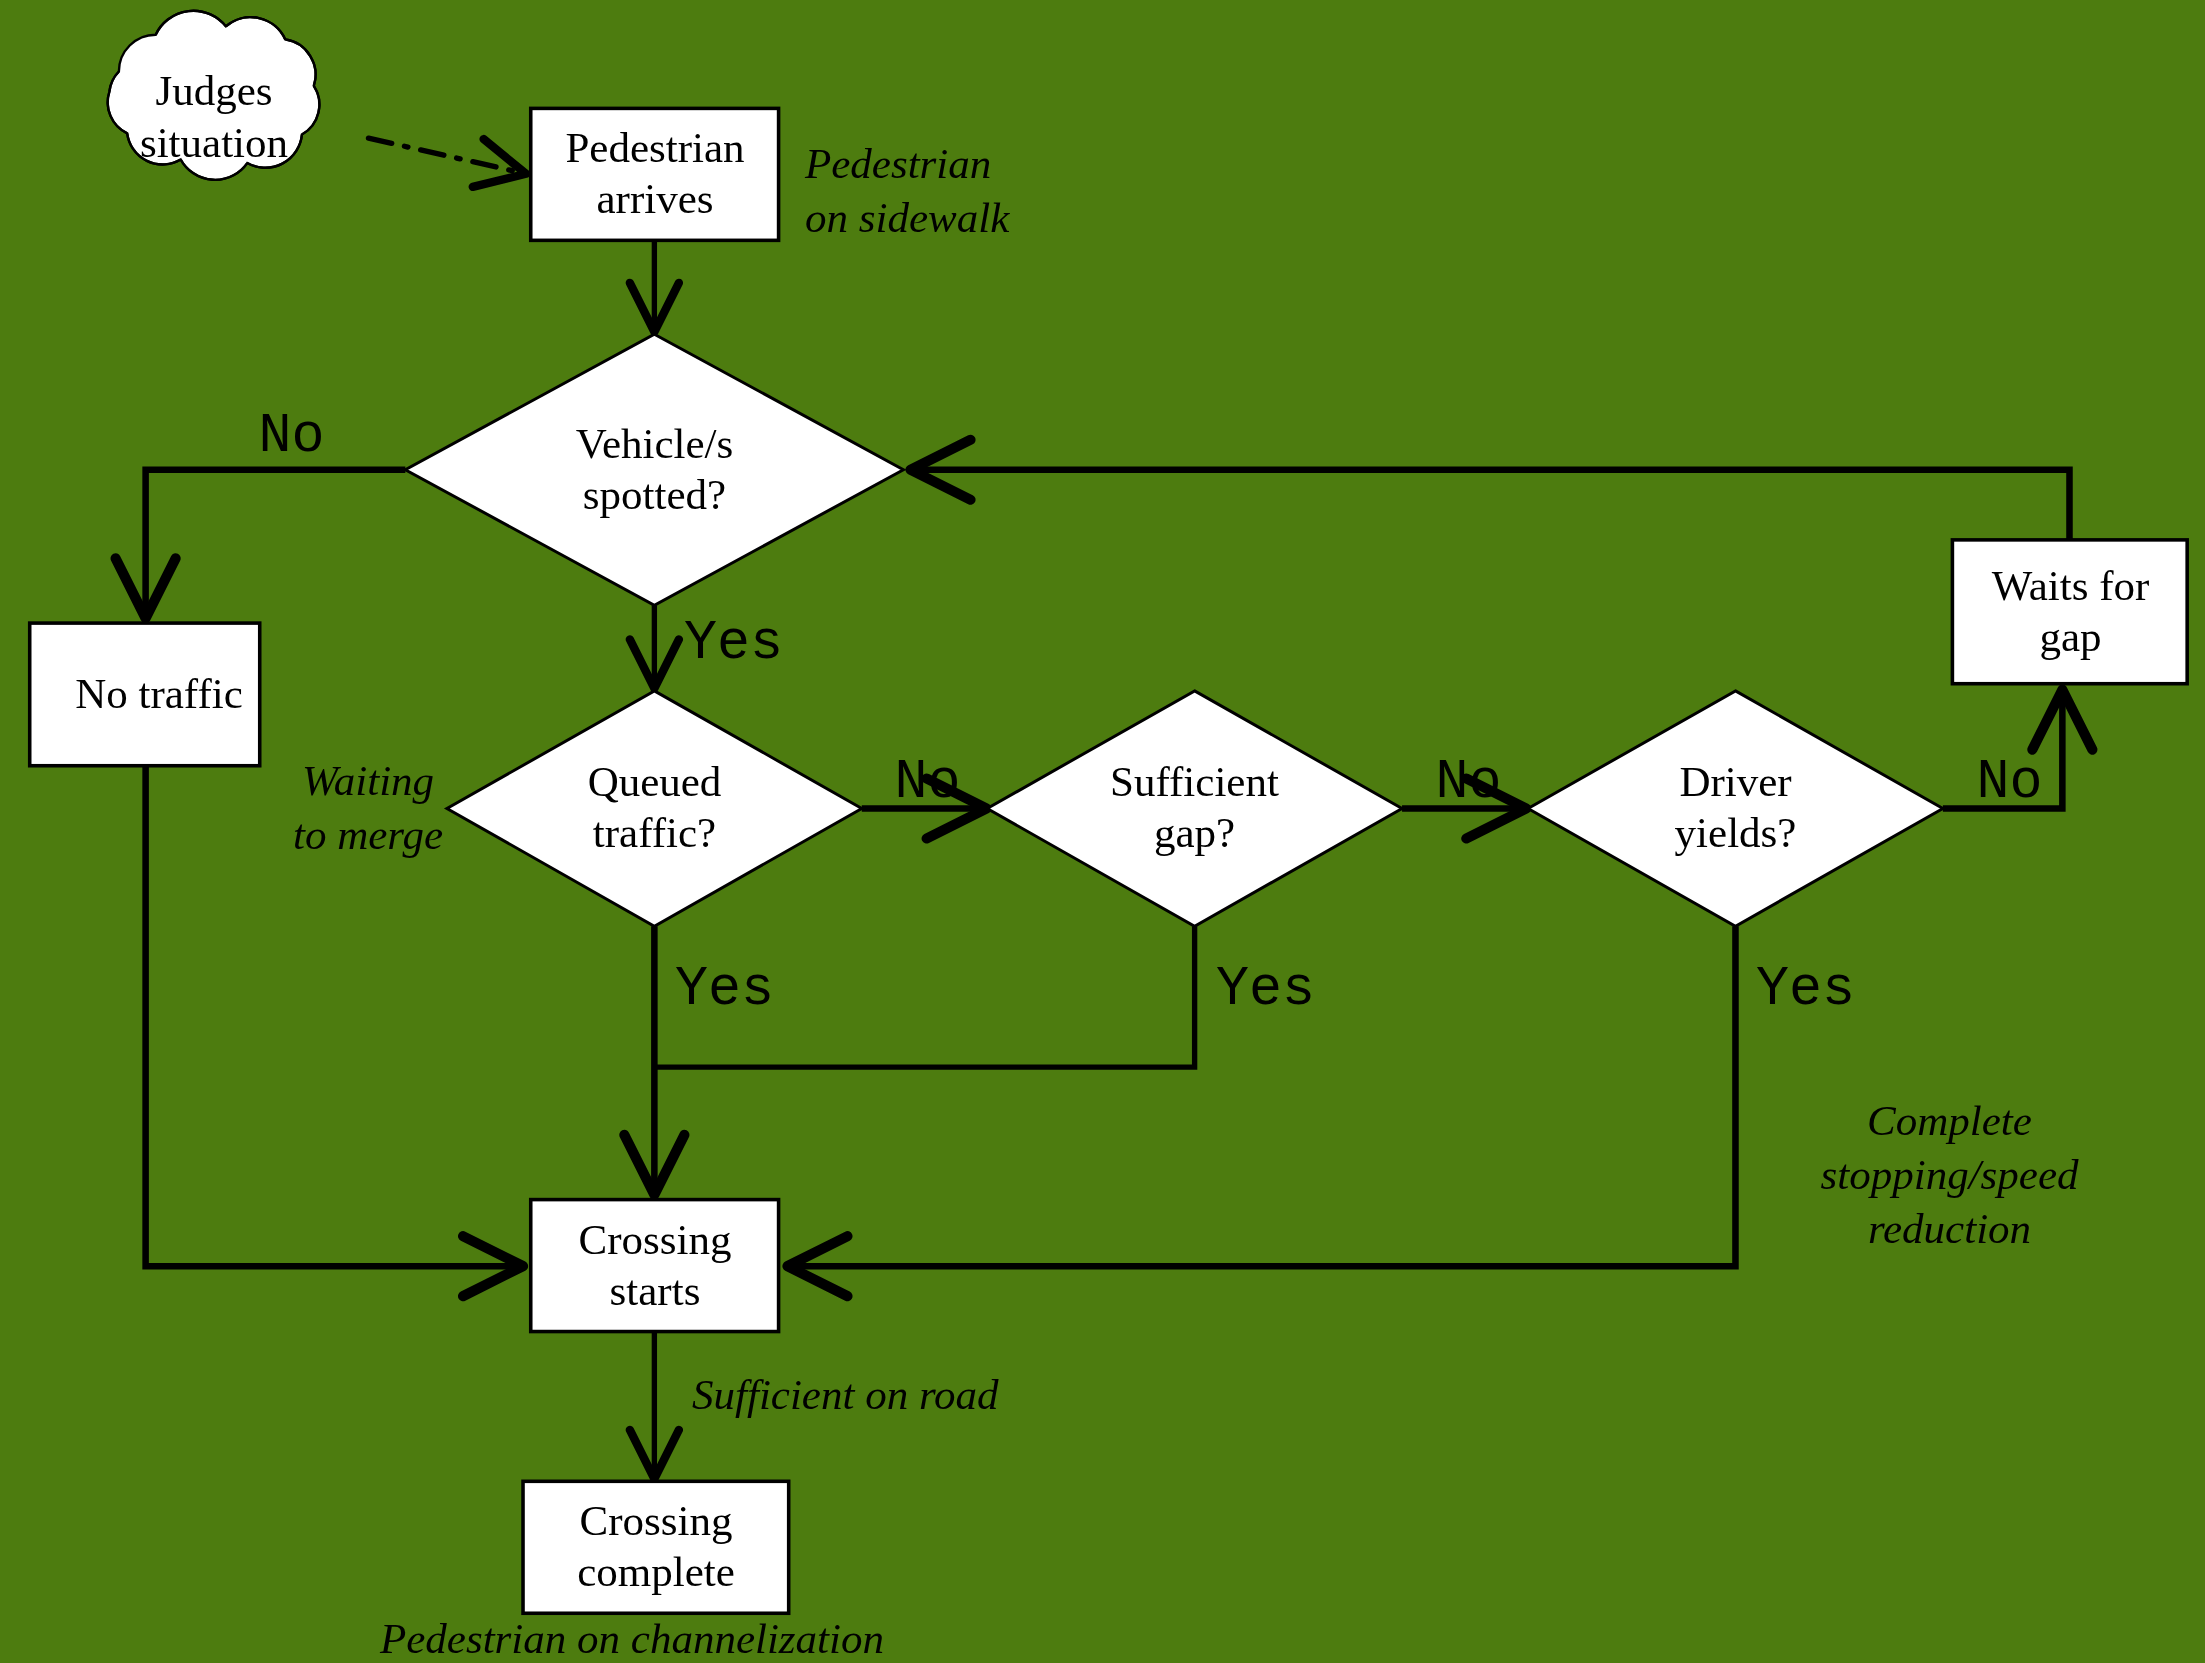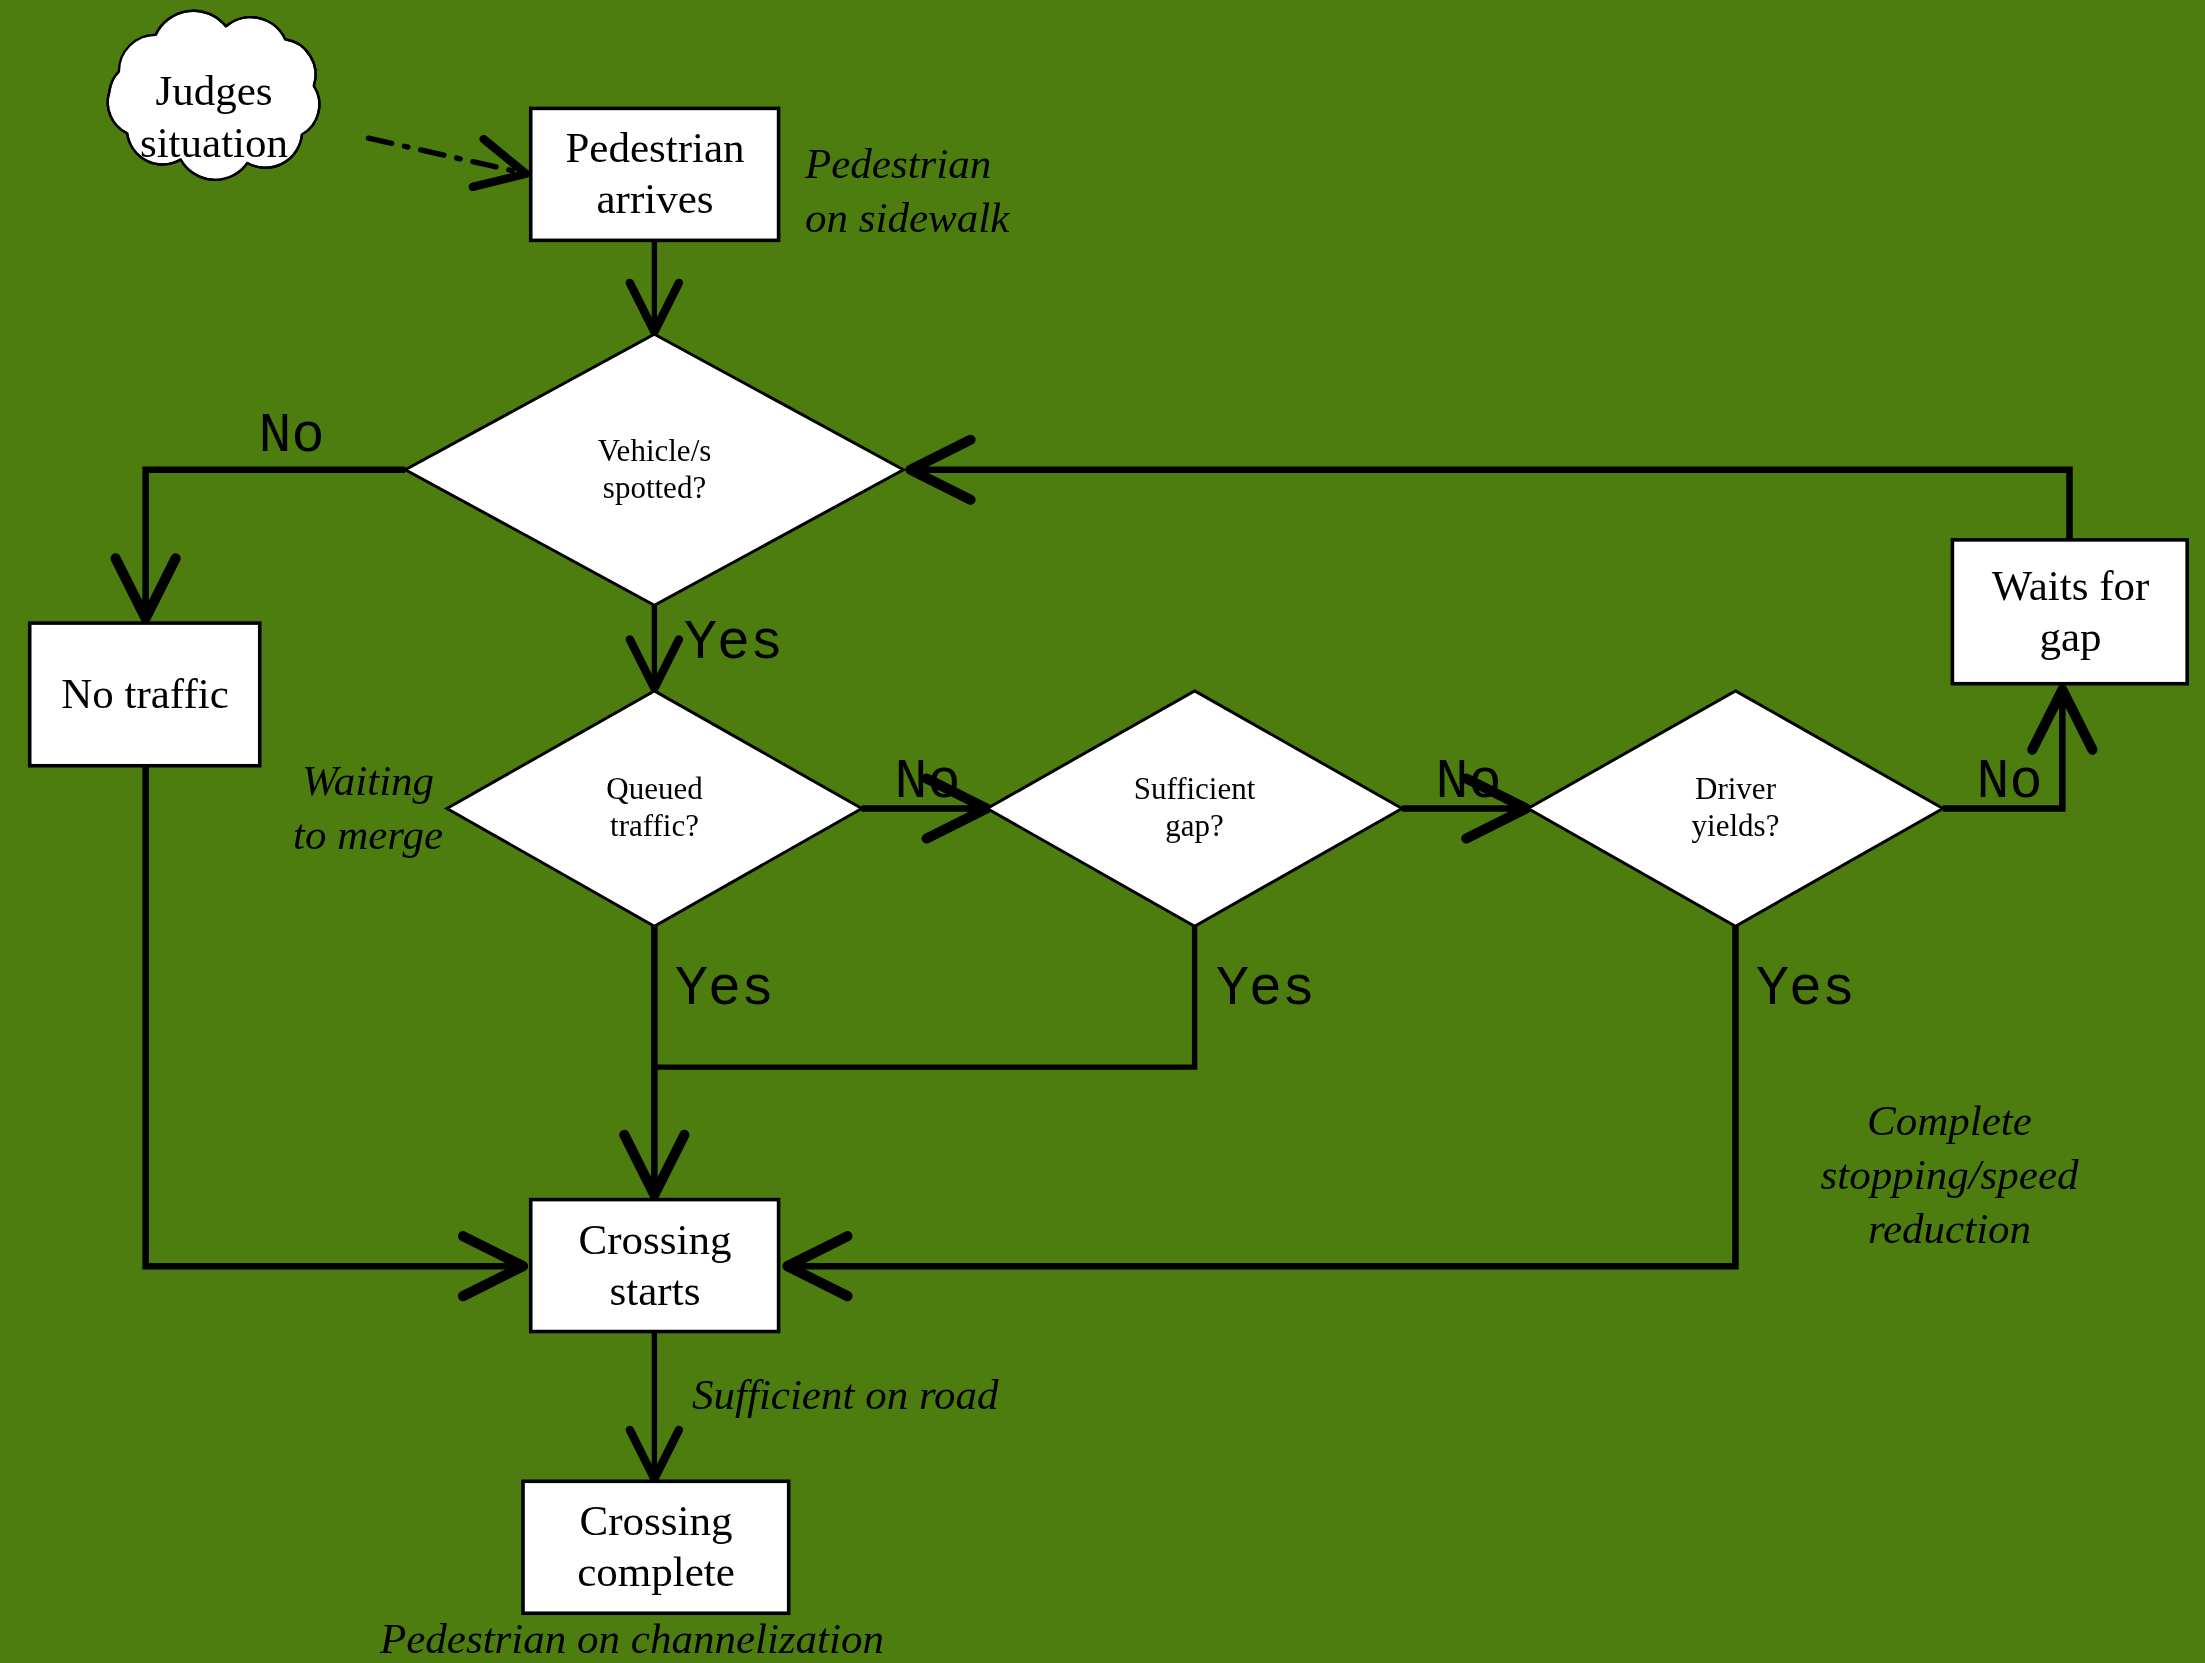--- a/index.html
+++ b/index.html
@@ -32,21 +32,21 @@
     font-family: "Liberation Serif", "DejaVu Serif", serif;
     color: #000000;
     line-height: 1.18;
     white-space: pre-line;
     pointer-events: none;
   }
   .box-label {
     font-size: 43px;
   }
   .diamond-label {
-    font-size: 31px;
+    font-size: 43px;
   }
   .edge-label {
     position: absolute;
     font-family: Liberation Mono, monospace;
     font-size: 55px;
     color: #000000;
     white-space: pre-line;
     text-align: center;
     line-height: 1.2;
   }
@@ -172,21 +172,21 @@
 
     <rect x="880" y="2492" width="447" height="222" fill="#ffffff" stroke="#000000" stroke-width="6"></rect>
   </svg>
 
   <div class="cloud-label" style="left:113px; top:65px; width:202px;">Judges
 situation</div>
 
   <div class="node-text box-label" style="left:531px; top:108px; width:248px; height:132px;">Pedestrian
 arrives</div>
 
-  <div class="node-text box-label" style="left:30px; top:623px; width:230px; height:143px;">No traffic</div>
+  <div class="node-text box-label" style="left:44px; top:623px; width:230px; height:143px;">No traffic</div>
 
   <div class="node-text box-label" style="left:1953px; top:540px; width:235px; height:144px;">Waits for
 gap</div>
 
   <div class="node-text box-label" style="left:531px; top:1200px; width:248px; height:132px;">Crossing
 starts</div>
 
   <div class="node-text box-label" style="left:523px; top:1481px; width:266px; height:132px;">Crossing
 complete</div>
 

